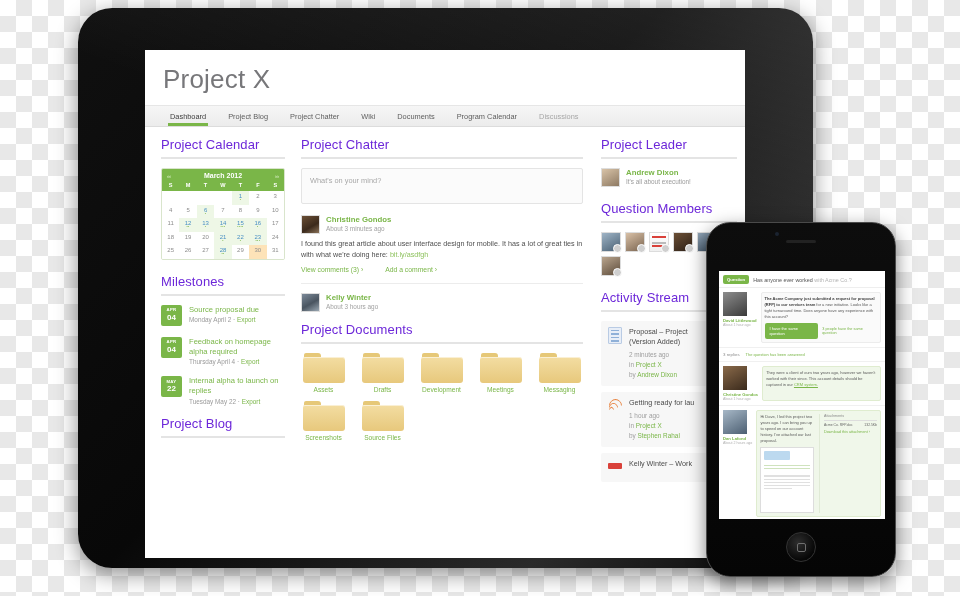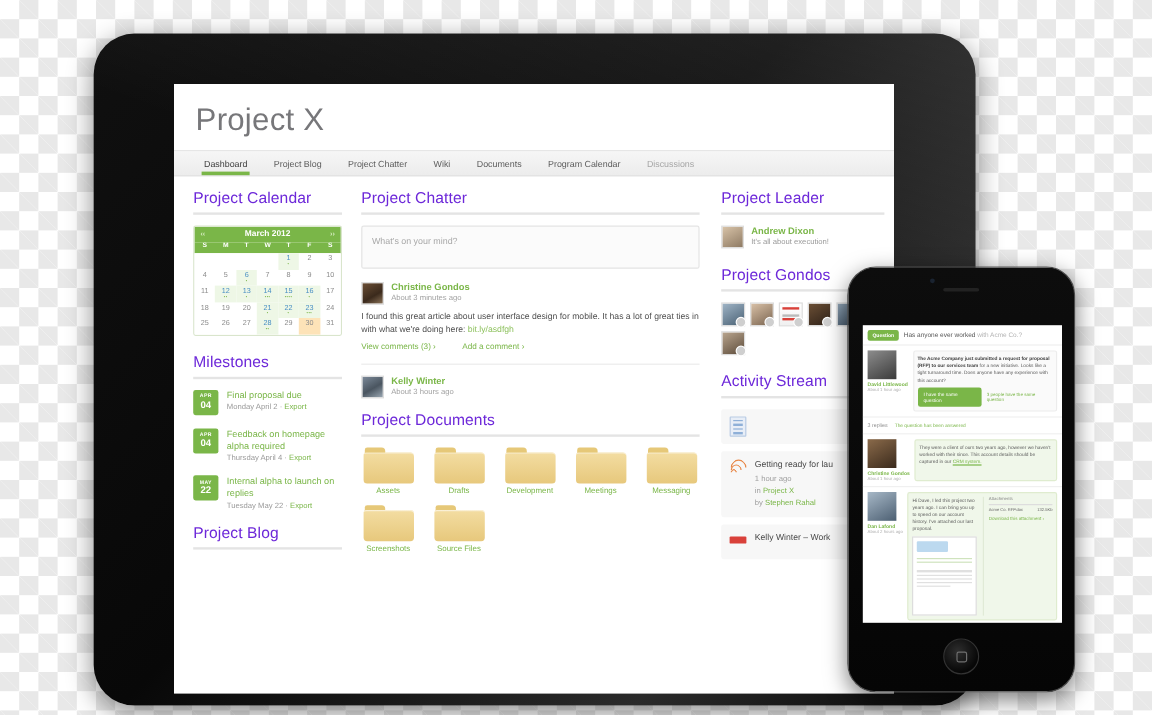--- a/index.html
+++ b/index.html
@@ -16,21 +16,21 @@
     background-image:
       linear-gradient(45deg,#e8e8e8 25%,transparent 25%,transparent 75%,#e8e8e8 75%),
       linear-gradient(45deg,#e8e8e8 25%,transparent 25%,transparent 75%,#e8e8e8 75%);
     background-size:32px 32px;
     background-position:0 0,16px 16px;
     background-color:#ffffff;
   }
 
   
   #tablet {
-    position:absolute; left:78px; top:28px; width:735px; height:560px;
+    position:absolute; left:78px; top:8px; width:735px; height:560px;
     background:linear-gradient(135deg,#101010 0%,#080808 45%,#2a2a2a 78%,#080808 100%);
     border-radius:34px;
     box-shadow:0 6px 22px rgba(0,0,0,.45);
   }
   #tablet-gloss {
     position:absolute; left:0; top:0; width:100%; height:100%;
     border-radius:34px;
     background:linear-gradient(200deg,rgba(255,255,255,.12) 0%,rgba(255,255,255,0) 38%);
     pointer-events:none;
   }
@@ -441,21 +441,21 @@
 
         <div class="sec-h" style="margin-top:14px;">Milestones</div>
         <div class="rule"></div>
         <div id="ms-list">
             <div class="ms">
               <div class="ms-date">
                 <div class="ms-mon">APR</div>
                 <div class="ms-day">04</div>
               </div>
               <div>
-                <div class="ms-title">Final proposal due</div>
+                <div class="ms-title">Source proposal due</div>
                 <div class="ms-sub"><span>Monday April 2</span><span> · </span><b>Export</b></div>
               </div>
             </div>
             <div class="ms">
               <div class="ms-date">
                 <div class="ms-mon">APR</div>
                 <div class="ms-day">04</div>
               </div>
               <div>
                 <div class="ms-title">Feedback on homepage alpha required</div>
@@ -572,21 +572,21 @@
         <div class="sec-h">Project Leader</div>
         <div class="rule"></div>
         <div class="leader">
           <div class="av a3"></div>
           <div>
             <div class="lname">Andrew Dixon</div>
             <div class="lsub">It's all about execution!</div>
           </div>
         </div>
 
-        <div class="sec-h" style="margin-top:14px;">Project Gondos</div>
+        <div class="sec-h" style="margin-top:14px;">Question Members</div>
         <div class="rule"></div>
         <div id="members">
           <div class="mem m1"></div>
           <div class="mem m2"></div>
           <div class="mem m3">
             <div class="redline"></div>
               <div class="grayline"></div>
               <div class="redline2"></div>
           </div>
           <div class="mem m4"></div>
@@ -598,20 +598,29 @@
         <div class="rule"></div>
 
         <div class="act">
           <div class="act-ico">
             <div class="doc-ico">
                 <div class="ln"></div>
                 <div class="ln"></div>
                 <div class="ln"></div>
                 <div class="ln"></div>
               </div>
+          </div>
+          <div>
+            <div class="act-t">Proposal – Project</div>
+            <div class="act-t">(Version Added)</div>
+            <div class="act-m">
+              <div>2 minutes ago</div>
+              <div><span>in </span><b>Project X</b></div>
+              <div><span>by </span><b>Andrew Dixon</b></div>
+            </div>
           </div>
         </div>
 
         <div class="act">
           <div class="act-ico">
             <div class="rss-ico">
                 <i class="r1"></i>
                 <i class="r2"></i>
                 <i class="r3"></i>
               </div>

